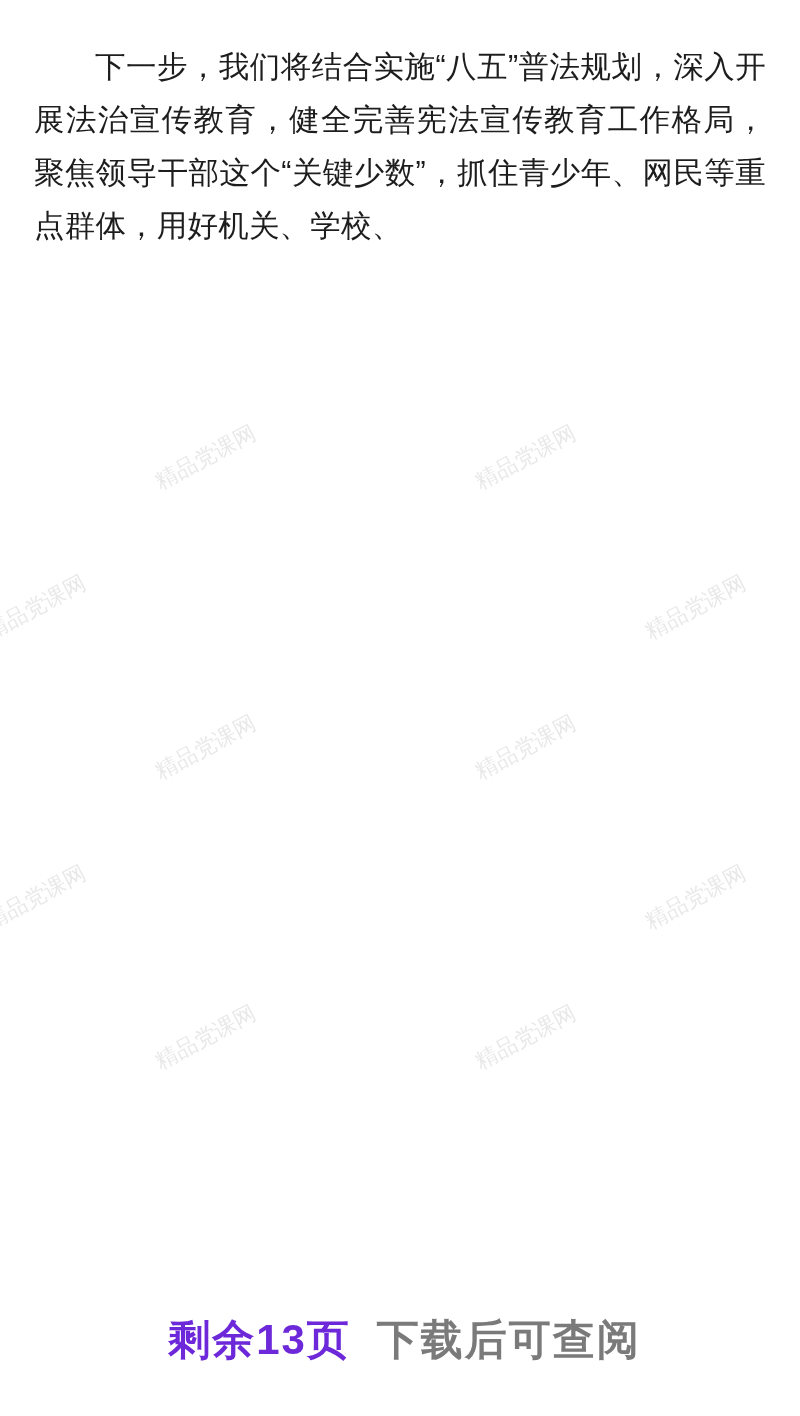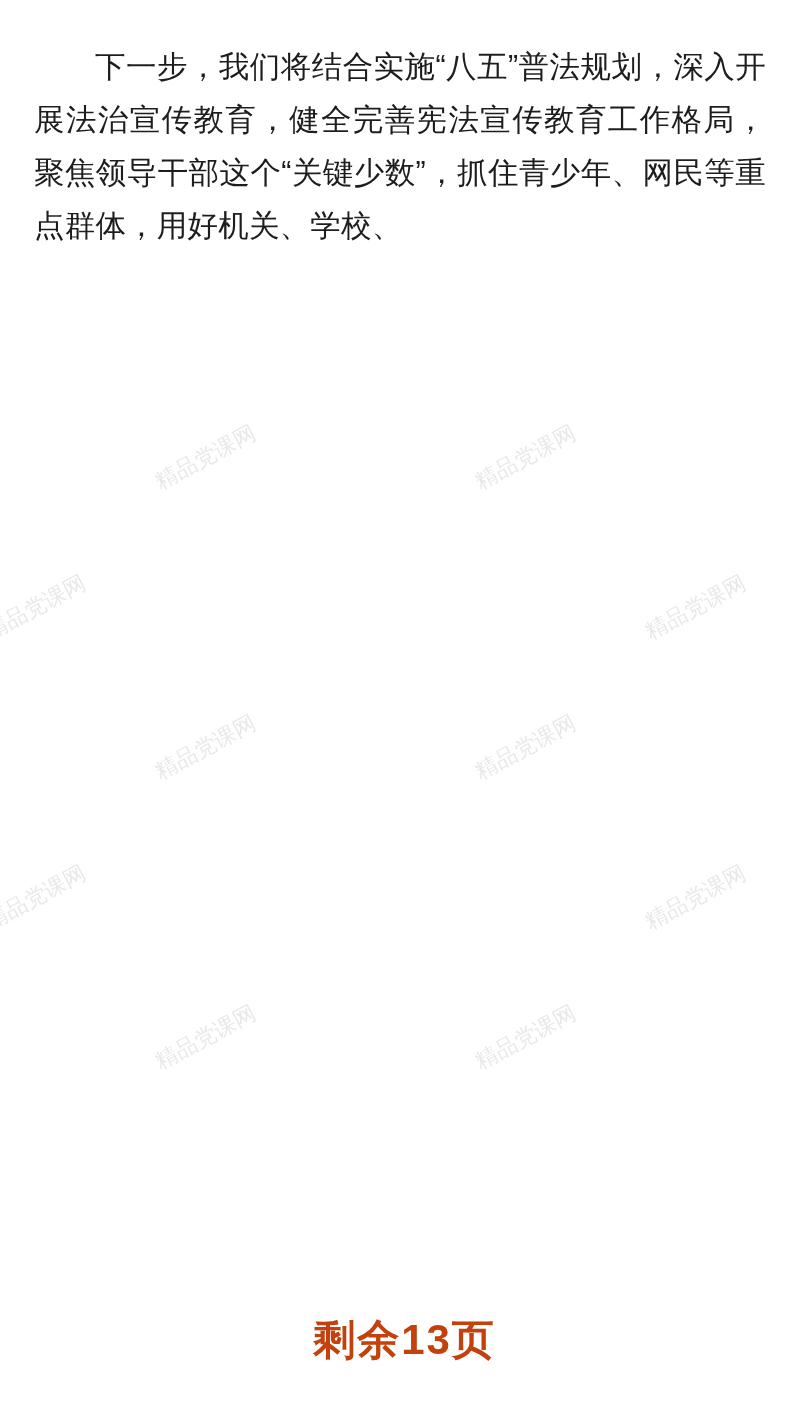--- a/index.html
+++ b/index.html
@@ -81,21 +81,21 @@
     font-weight: bold;
     color: #777777;
     letter-spacing: 2px;
     display: flex;
     align-items: baseline;
     gap: 26px;
     font-family: "Liberation Sans", sans-serif;
   }
 
   .footer-remaining {
-    color: #c2410c;
+    color: #6d28d9;
     margin-left: 9px;
   }
 
   .footer-action {
     color: #7a7a7a;
   }
 
   .fade-mask {
     position: absolute;
     left: 0;
@@ -127,16 +127,17 @@
 
   <div class="doc-body">
     <p class="para">下一步，我们将结合实施“八五”普法规划，深入开展法治宣传教育，健全完善宪法宣传教育工作格局，聚焦领导干部这个“关键少数”，抓住青少年、网民等重点群体，用好机关、学校、</p>
   </div>
 
   <div class="fade-mask"></div>
 
   <div class="footer-banner">
     <div class="footer-text">
       <span class="footer-remaining">剩余13页</span>
+      <span class="footer-action">下载后可查阅</span>
     </div>
   </div>
 
 </div>
 
 </body></html>

